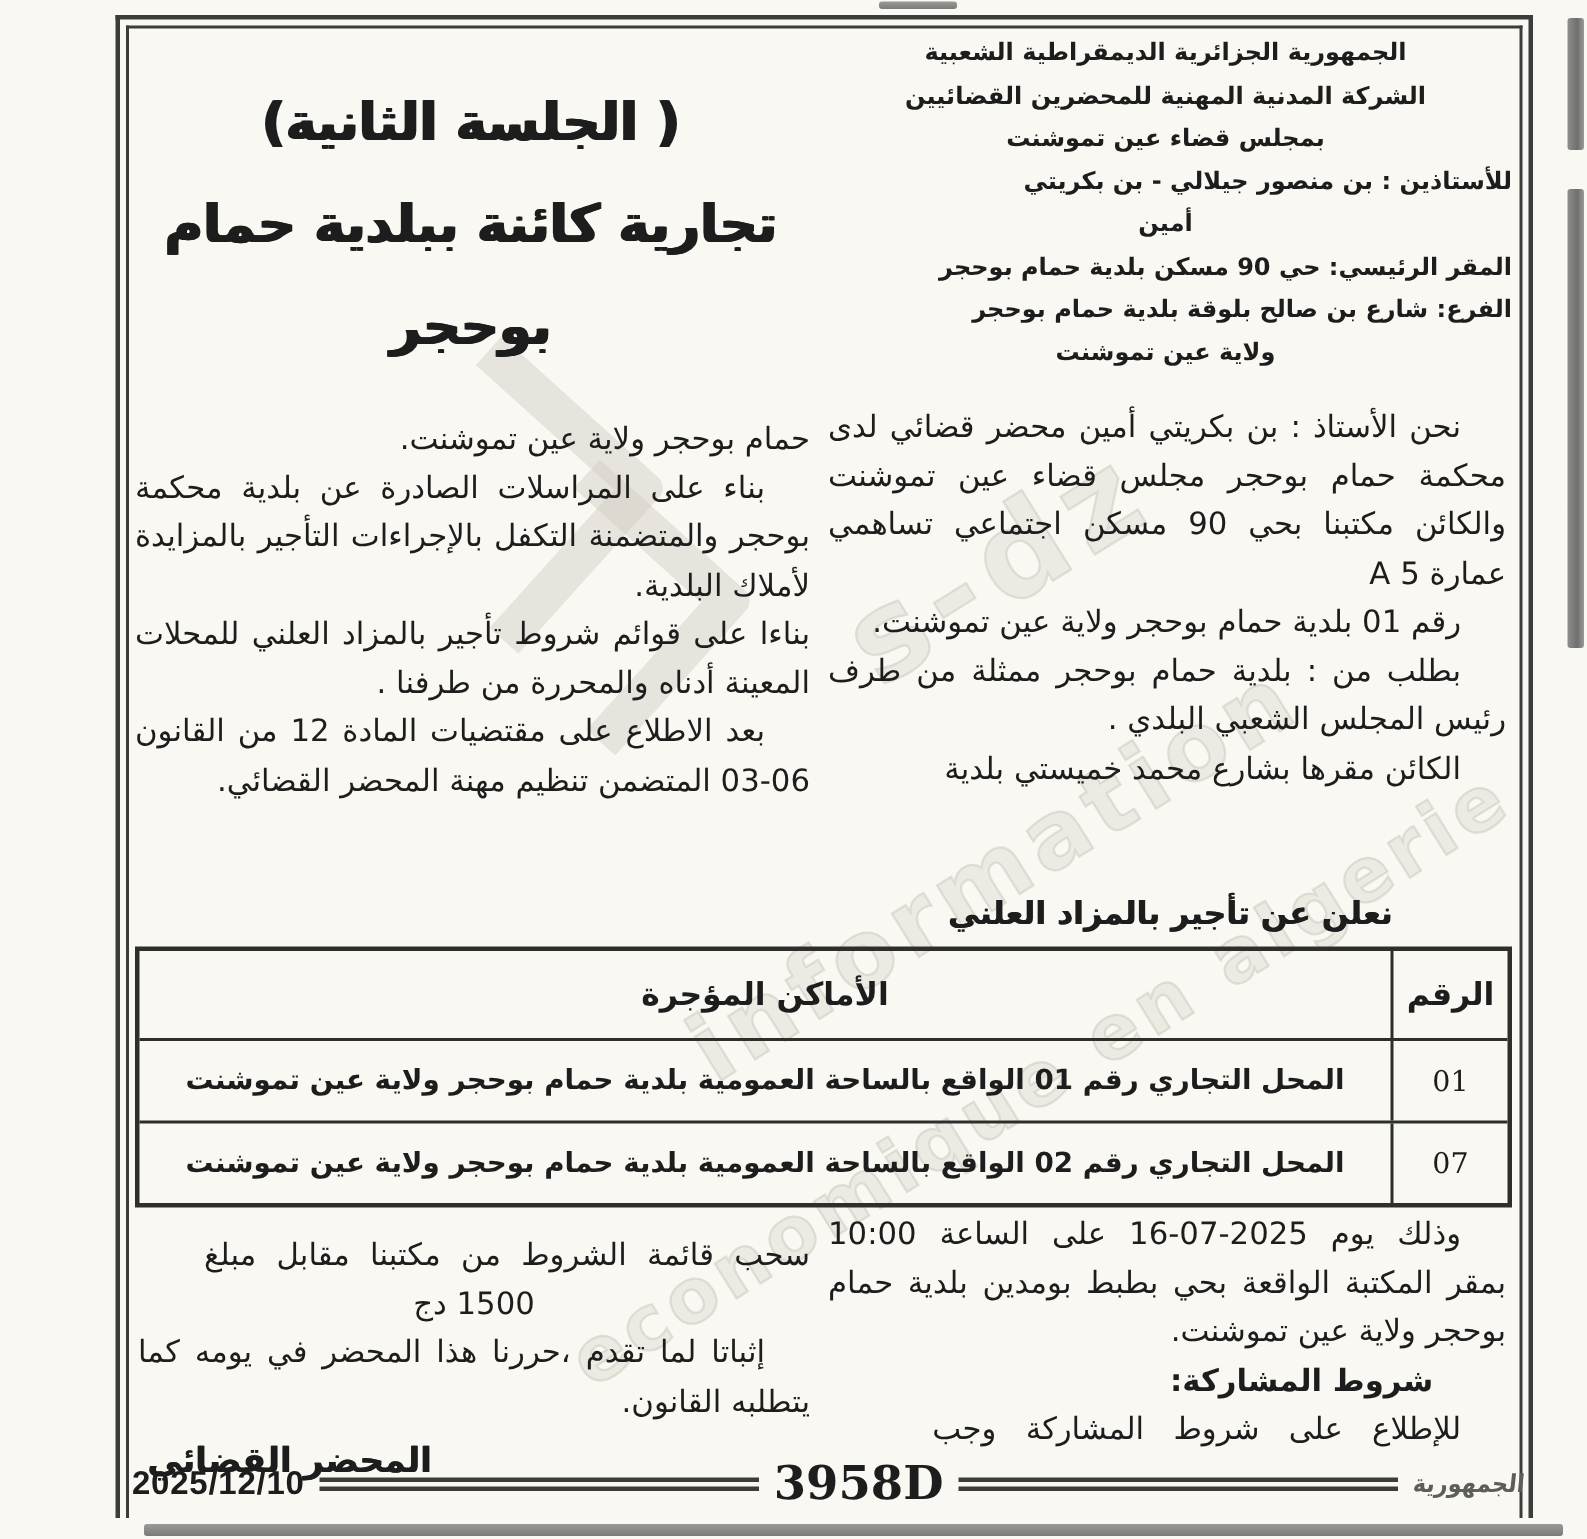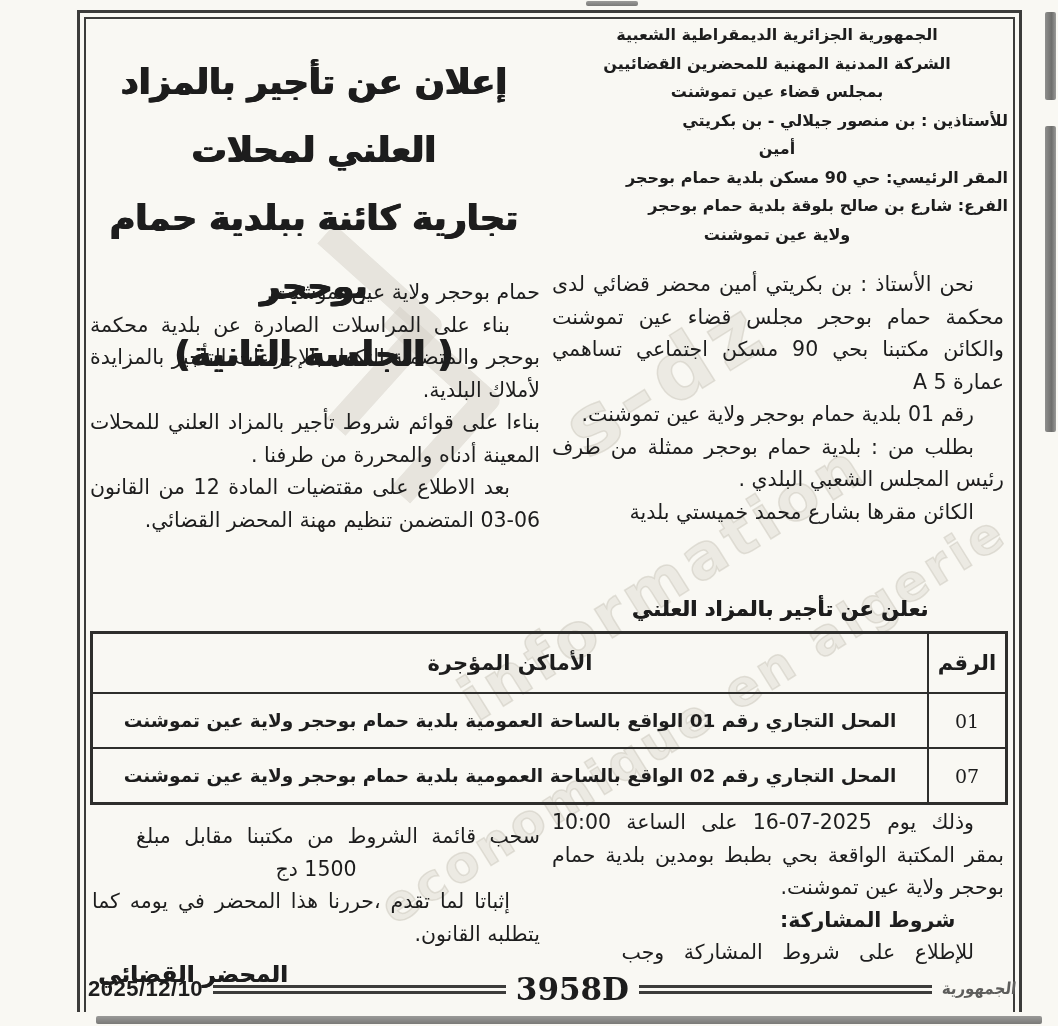--- a/index.html
+++ b/index.html
@@ -93,23 +93,22 @@
     <div class="line">الشركة المدنية المهنية للمحضرين القضائيين</div>
     <div class="line">بمجلس قضاء عين تموشنت</div>
     <div class="line alignr">للأستاذين : بن منصور جيلالي - بن بكريتي</div>
     <div class="line">أمين</div>
     <div class="line alignr">المقر الرئيسي: حي 90 مسكن بلدية حمام بوحجر</div>
     <div class="line alignr">الفرع: شارع بن صالح بلوقة بلدية حمام بوحجر</div>
     <div class="line">ولاية عين تموشنت</div>
   </div>
 
   <div class="block title rtl" style="left:85px; top:48px;">
-    <div>إعلان عن تأجير بالمزاد العلني لمحلات</div>
+    <div>( الجلسة الثانية)</div>
     <div>تجارية كائنة ببلدية حمام بوحجر</div>
-    <div>( الجلسة الثانية)</div>
   </div>
 
   <div class="block col" style="left:552px; top:268px; width:452px;">
     <p class="indent">نحن الأستاذ : بن بكريتي أمين محضر قضائي لدى محكمة حمام بوحجر مجلس قضاء عين تموشنت والكائن مكتبنا بحي 90 مسكن اجتماعي تساهمي عمارة A 5</p>
     <p class="indent">رقم 01 بلدية حمام بوحجر ولاية عين تموشنت.</p>
     <p class="indent">بطلب من : بلدية حمام بوحجر ممثلة من طرف رئيس المجلس الشعبي البلدي .</p>
     <p class="indent">الكائن مقرها بشارع محمد خميستي بلدية</p>
   </div>
 
   <div class="block col" style="left:90px; top:276px; width:450px;">

